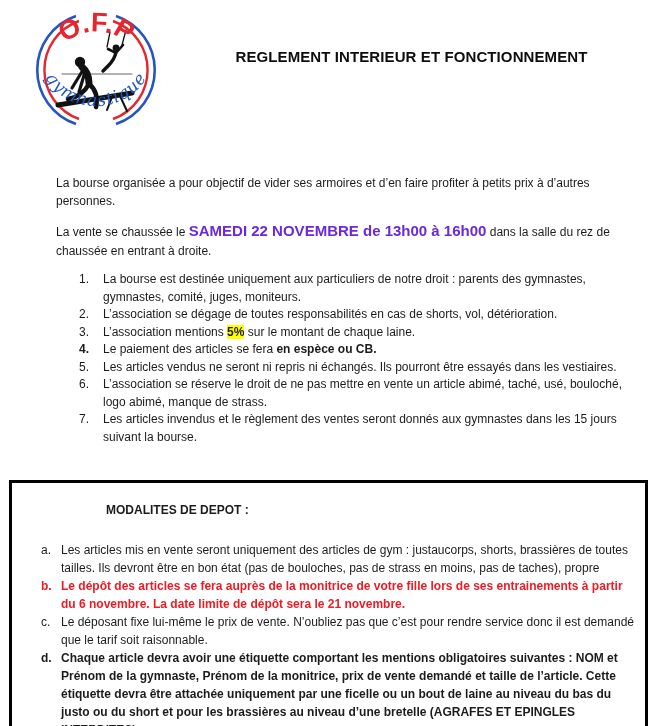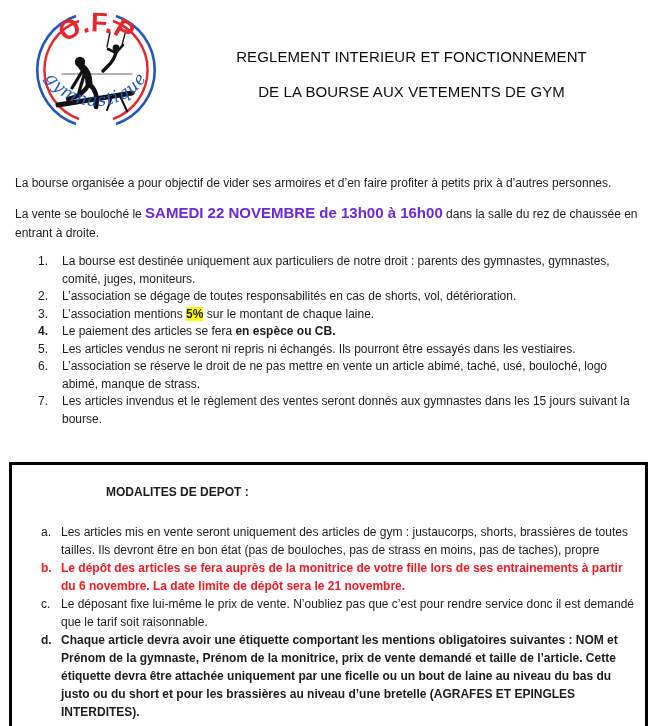--- a/index.html
+++ b/index.html
@@ -12,27 +12,27 @@
     overflow: hidden;
   }
   .page { position: relative; width: 657px; height: 726px; }
 
   
   .header { position: relative; height: 160px; }
   .logo { position: absolute; left: 32px; top: 8px; width: 128px; height: 128px; }
   .logo svg { width: 100%; height: 100%; }
   .titles {
     position: absolute; left: 180px; right: 14px; top: 48px;
-    text-align: center; font-weight: normal; font-size: 15px; color: #0d0d0d;
+    text-align: center; font-weight: bold; font-size: 15px; color: #0d0d0d;
     letter-spacing: .1px;
   }
   .title-line1 { margin-bottom: 18px; }
 
   
-  .content { padding: 0 15px; }
+  .content { padding: 0 28px; margin-left: 28px; }
   .intro1 { margin: 14px 0 0; line-height: 18px; }
   .intro2 { margin: 11px 0 0; line-height: 19px; }
   .date-red { font-weight: bold; font-size: 15px; }
 
   .rules { margin-top: 10px; }
   .rule { display: flex; line-height: 17.5px; }
   .rule .num { flex: none; margin-left: 23px; width: 24px; }
   .rule .txt { flex: 1; }
   .hl-yellow { background: #ffff00; font-weight: bold; }
   .bold { font-weight: bold; }
@@ -87,29 +87,28 @@
         <text font-family="Liberation Sans, sans-serif" font-size="27" font-weight="bold" fill="#e5262c">
           <textPath href="#arcTop" startOffset="50%" text-anchor="middle">O.F.P</textPath>
         </text>
         <text font-family="DejaVu Serif, serif" font-size="17" font-style="italic" fill="#2456c0" letter-spacing="1">
           <textPath href="#arcBottom" startOffset="50%" text-anchor="middle">gymnastique</textPath>
         </text>
       </svg>
     </div>
     <div class="titles">
       <div class="title-line1">REGLEMENT INTERIEUR ET FONCTIONNEMENT</div>
-      <div class="title-line2">DE LA BOURSE AUX VETEMENTS DE GYM</div>
     </div>
   </header>
 
   <main class="content">
 
     <p class="intro1">La bourse organisée a pour objectif de vider ses armoires et d’en faire profiter à petits prix à d’autres personnes.</p>
 
-    <p class="intro2"><span>La vente se bouloché le </span><span class="date-red" style="color:#6d28d9">SAMEDI 22 NOVEMBRE de 13h00 à 16h00</span><span> dans la salle du rez de chaussée en entrant à droite.</span></p>
+    <p class="intro2"><span>La vente se chaussée le </span><span class="date-red" style="color:#6d28d9">SAMEDI 22 NOVEMBRE de 13h00 à 16h00</span><span> dans la salle du rez de chaussée en entrant à droite.</span></p>
 
     <div class="rules">
       <div class="rule">
         <span class="num">1.</span>
         <span class="txt">La bourse est destinée uniquement aux particuliers de notre droit : parents des gymnastes, gymnastes, comité, juges, moniteurs.</span>
       </div>
       <div class="rule">
         <span class="num">2.</span>
         <span class="txt">L’association se dégage de toutes responsabilités en cas de shorts, vol, détérioration.</span>
       </div>

